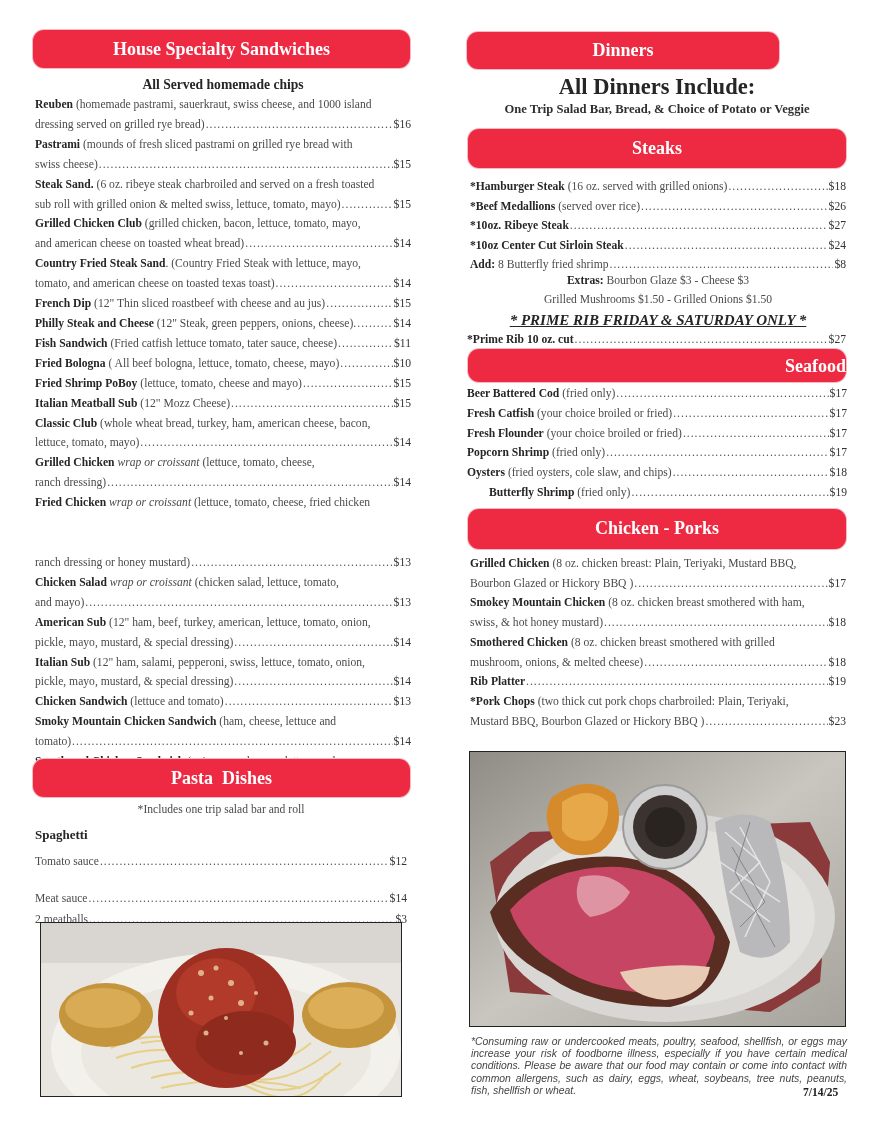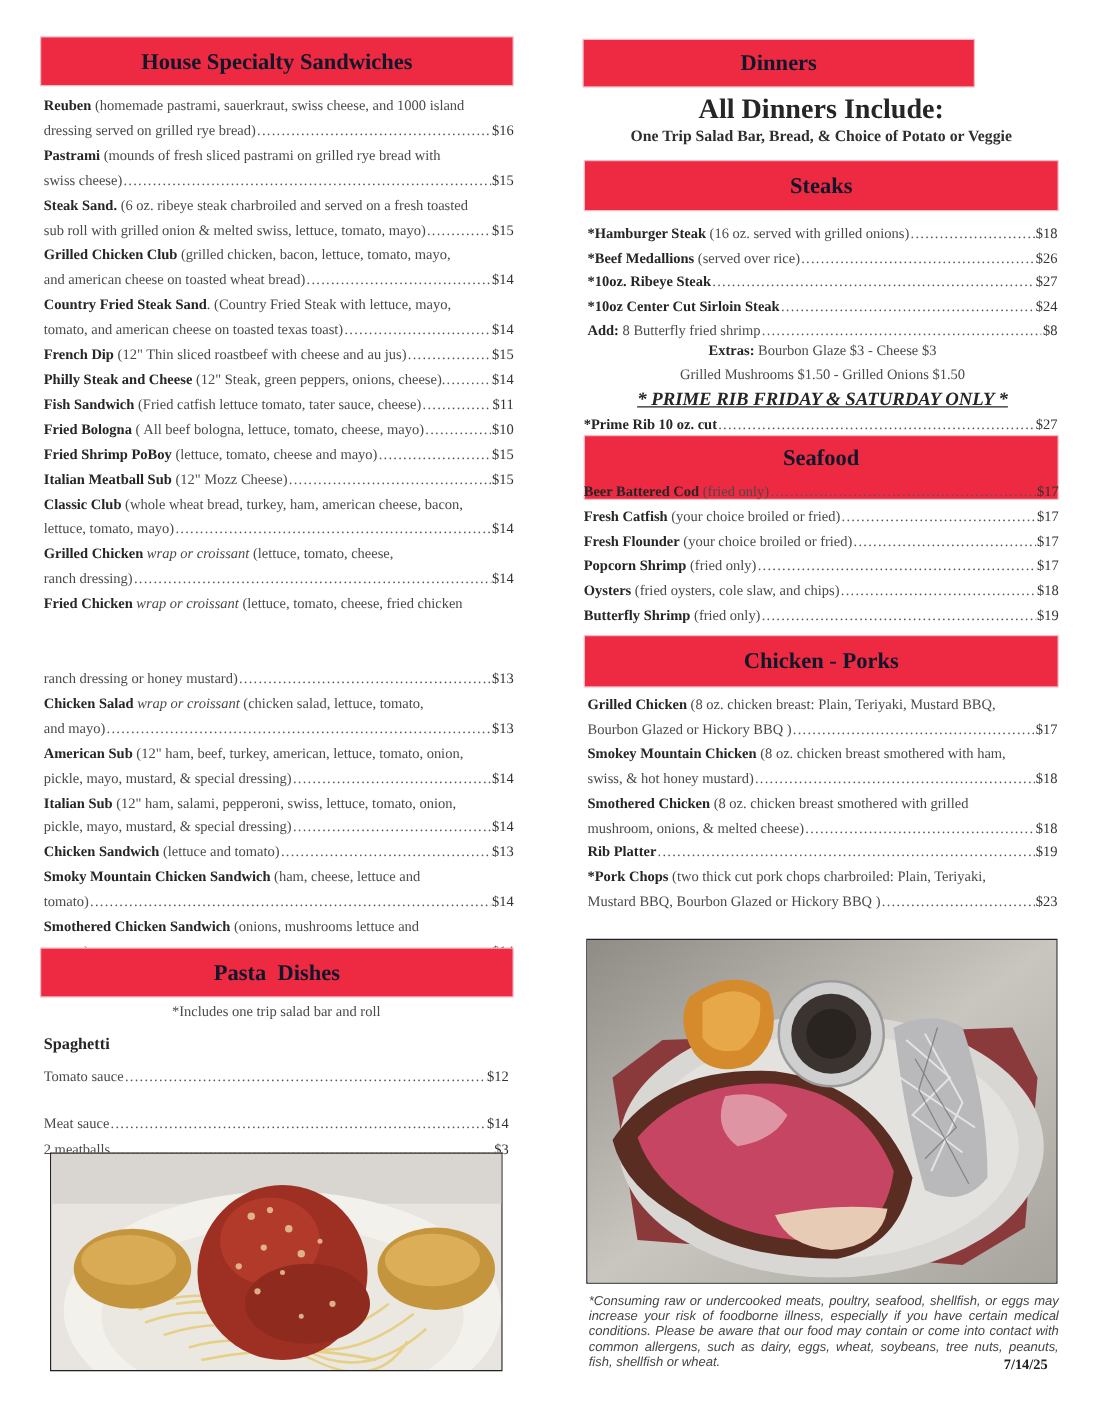--- a/index.html
+++ b/index.html
@@ -2,25 +2,26 @@
 <html><head>
 <meta charset="utf-8">
 <style>
   * { box-sizing: border-box; margin: 0; padding: 0; }
   html, body { width: 887px; height: 1133px; background: #ffffff; overflow: hidden; }
   body { position: relative; font-family: "Liberation Serif", "DejaVu Serif", serif; color: #3a3a3a; }
 
   .bar {
     position: absolute;
     background: #ee2942;
-    color: #0f172a;
+    color: #ffffff;
     font-weight: bold;
     text-align: center;
     font-family: "Liberation Serif", "DejaVu Serif", serif;
     box-shadow: 0 0 0 1px #f7b9c2;
+    border-radius: 11px;
   }
   .col { position: absolute; }
 
   .line {
     display: flex;
     align-items: baseline;
     font-size: 11.6px;
     line-height: 20px;
     white-space: nowrap;
     color: #4a4a4a;
@@ -64,20 +65,21 @@
     font-size: 11.5px;
     color: #222;
   }
 </style>
 </head>
 <body>
 
 <div class="bar" style="left:33px; top:30px; width:377px; height:38px; font-size:18px; line-height:38px;">House Specialty Sandwiches</div>
 
 <div class="col" style="left:35px; top:75px; width:376px;">
+  <div class="center" style="font-weight:bold; font-size:13.6px; line-height:20px; color:#262626;">All Served homemade chips</div>
   <div id="sandwich-list">
       <div>
         <div class="line nodots" style="line-height: 19.9px;">
           <span class="txt"><b>Reuben</b><span> (homemade pastrami, sauerkraut, swiss cheese, and 1000 island</span></span>
         </div>
         <div class="line" style="line-height: 19.9px;">
           <span class="txt">dressing served on grilled rye bread)</span>
           <span class="dots"></span>
           <span class="price">$16</span>
         </div>
@@ -371,21 +373,21 @@
       <div>
         <div class="line">
           <span class="txt"><b>*Prime Rib 10 oz. cut</b><span> </span></span>
           <span class="dots"></span>
           <span class="price">$27</span>
         </div>
       </div>
     </div>
 </div>
 
-<div class="bar" style="left:468px; top:349px; width:378px; height:50px; font-size:18px; line-height:35px;">Seafood</div>
+<div class="bar" style="left:468px; top:349px; width:378px; height:33px; font-size:18px; line-height:35px;text-align:right;">Seafood</div>
 
 <div class="col" style="left:467px; top:384px; width:380px;">
   <div id="seafood-list">
       <div>
         <div class="line" style="line-height: 19.8px;">
           <span class="txt"><b>Beer Battered Cod</b><span> (fried only) </span></span>
           <span class="dots"></span>
           <span class="price">$17</span>
         </div>
       </div>
@@ -411,21 +413,21 @@
         </div>
       </div>
       <div>
         <div class="line" style="line-height: 19.8px;">
           <span class="txt"><b>Oysters</b><span> (fried oysters, cole slaw, and chips)</span></span>
           <span class="dots"></span>
           <span class="price">$18</span>
         </div>
       </div>
       <div>
-        <div class="line" style="line-height: 19.8px;">
+        <div class="line" style="line-height: 19.8px; margin-left: 22px;">
           <span class="txt"><b>Butterfly Shrimp</b><span> (fried only) </span></span>
           <span class="dots"></span>
           <span class="price">$19</span>
         </div>
       </div>
     </div>
 </div>
 
 <div class="bar" style="left:468px; top:509px; width:378px; height:40px; font-size:18px; line-height:39px;">Chicken - Porks</div>
 

